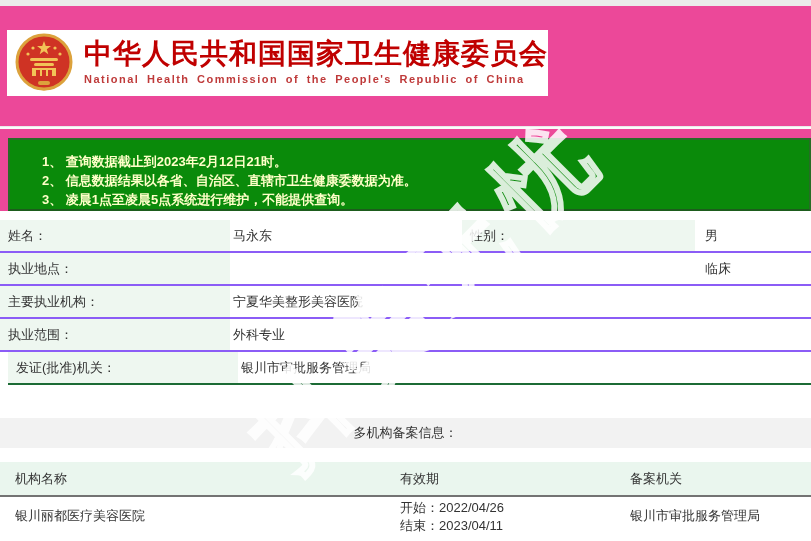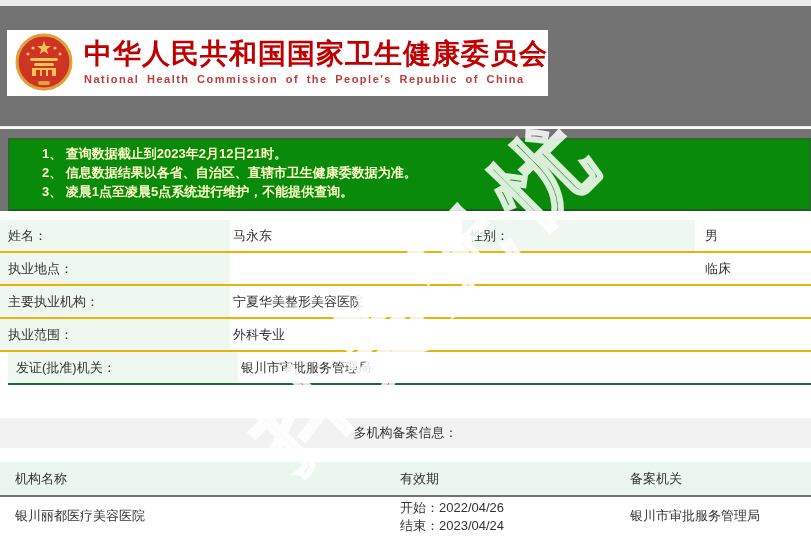--- a/index.html
+++ b/index.html
@@ -1,30 +1,30 @@
 <!DOCTYPE html>
 <html><head>
 <meta charset="utf-8">
 <style>
   html,body{margin:0;padding:0;}
   body{font-family:"Liberation Sans","DejaVu Sans",sans-serif;}
-  .page{position:relative;width:811px;height:541px;background:#737373;overflow:hidden;}
+  .page{position:relative;width:811px;height:541px;background:#ec4899;overflow:hidden;}
   .topstrip{position:absolute;top:0;left:0;width:811px;height:6px;background:#ebebeb;}
   .header-box{position:absolute;top:30px;left:7px;width:541px;height:66px;background:#ffffff;}
   .emblem{position:absolute;top:3px;left:5px;width:64px;height:60px;}
   .titles{position:absolute;left:77px;top:8px;}
   .title-cn{font-size:28px;font-weight:bold;color:#c00000;letter-spacing:1px;line-height:32px;white-space:nowrap;}
   .title-en{margin-top:3px;font-size:11px;font-weight:bold;color:#bf3a3a;letter-spacing:1.5px;word-spacing:3px;white-space:nowrap;}
   .hdr-divider{position:absolute;top:126px;left:0;width:811px;height:2px;background:#fbfbfb;border-top:1px solid #e9e9e9;}
   .notice{position:absolute;top:138px;left:8px;width:799px;height:69px;background:#0a8a0a;border:2px solid #266d26;border-bottom-color:#1d5c1d;padding:0;}
   .notice-line{margin:0;padding-left:32px;font-size:13px;font-weight:bold;color:#ffffc8;line-height:19px;white-space:nowrap;}
-  .notice-inner{padding-top:4px;}
+  .notice-inner{padding-top:12px;}
   .content{position:absolute;top:211px;left:0;width:811px;height:330px;background:#ffffff;}
   .rows{position:absolute;top:9px;left:0;width:811px;}
-  .row{position:relative;width:811px;height:31px;border-bottom:2px solid #eab308;}
+  .row{position:relative;width:811px;height:31px;border-bottom:2px solid #8b5cf6;}
   .row.major{border-bottom-color:#1c6b35;margin-left:8px;}
   .cell{position:absolute;top:0;height:31px;line-height:31px;font-size:13px;color:#333;white-space:nowrap;overflow:hidden;}
   .lab{background:#eef7f0;padding-left:8px;}
   .l1{left:0;width:222px;}
   .v1{left:233px;width:228px;padding-left:0;}
   .v1.span{width:578px;}
   .l2{left:462px;width:225px;}
   .v2{left:705px;width:106px;}
   .section-band{position:absolute;top:207px;left:0;width:811px;height:30px;background:#f2f2f2;text-align:center;line-height:30px;font-size:13px;color:#333;}
   .tbl-head{position:absolute;top:251px;left:0;width:811px;height:33px;background:#eaf6ee;border-bottom:2px solid #737373;}
@@ -108,20 +108,20 @@
     <div class="tbl-head">
       <div class="th h-c1">机构名称</div>
       <div class="th h-c2">有效期</div>
       <div class="th h-c3">备案机关</div>
     </div>
 
     <div class="tbl-row">
       <div class="td bt-c1">银川丽都医疗美容医院</div>
       <div class="td bt-c2">
         <div>开始：2022/04/26</div>
-        <div>结束：2023/04/24</div>
+        <div>结束：2023/04/11</div>
       </div>
       <div class="td bt-c3">银川市审批服务管理局</div>
     </div>
   </div>
 
   <div class="wm-diagonal">抖美无忧</div>
 </div>
 
 </body></html>

